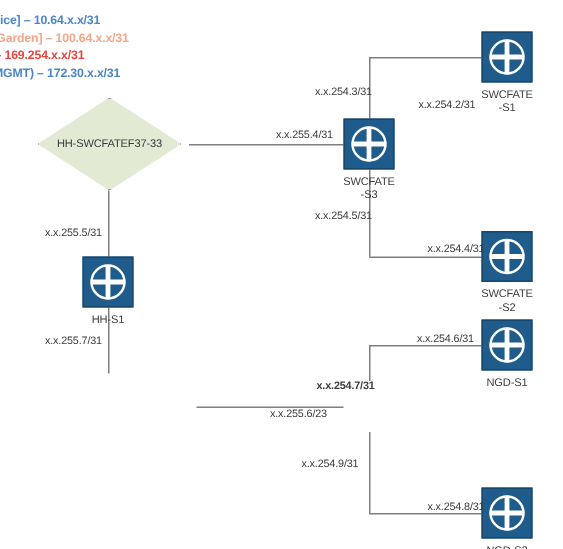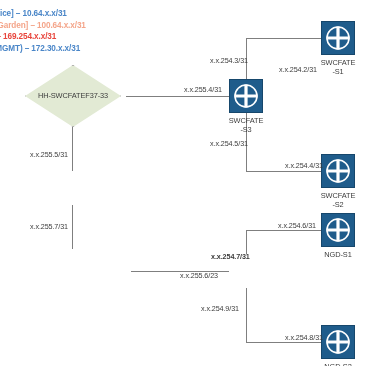--- a/index.html
+++ b/index.html
@@ -140,20 +140,29 @@
 
   <div class="diamond" style="left:25px; top:65px;">
     <div class="shape green"></div>
     <div class="dlabel">
       <span>HH-SWCFATE</span>
       <span>F37-33</span>
     </div>
   </div>
 
 
+  <div class="sw" style="left:55px; top:171px;">
+    <svg width="32" height="32" viewBox="0 0 32 32">
+      <circle cx="16" cy="16" r="11" fill="none" stroke="#ffffff" stroke-width="1.6"></circle>
+      <path d="M16 4.5 L16 27.5 M4.5 16 L27.5 16" stroke="#ffffff" stroke-width="3.2" stroke-linecap="butt"></path>
+    </svg>
+    <div class="sw-label">
+      <div>HH-S1</div>
+    </div>
+  </div>
 
   <div class="sw" style="left:229px; top:79px;">
     <svg width="32" height="32" viewBox="0 0 32 32">
       <circle cx="16" cy="16" r="11" fill="none" stroke="#ffffff" stroke-width="1.6"></circle>
       <path d="M16 4.5 L16 27.5 M4.5 16 L27.5 16" stroke="#ffffff" stroke-width="3.2" stroke-linecap="butt"></path>
     </svg>
     <div class="sw-label">
       <div>SWCFATE</div>
       <div>-S3</div>
     </div>

